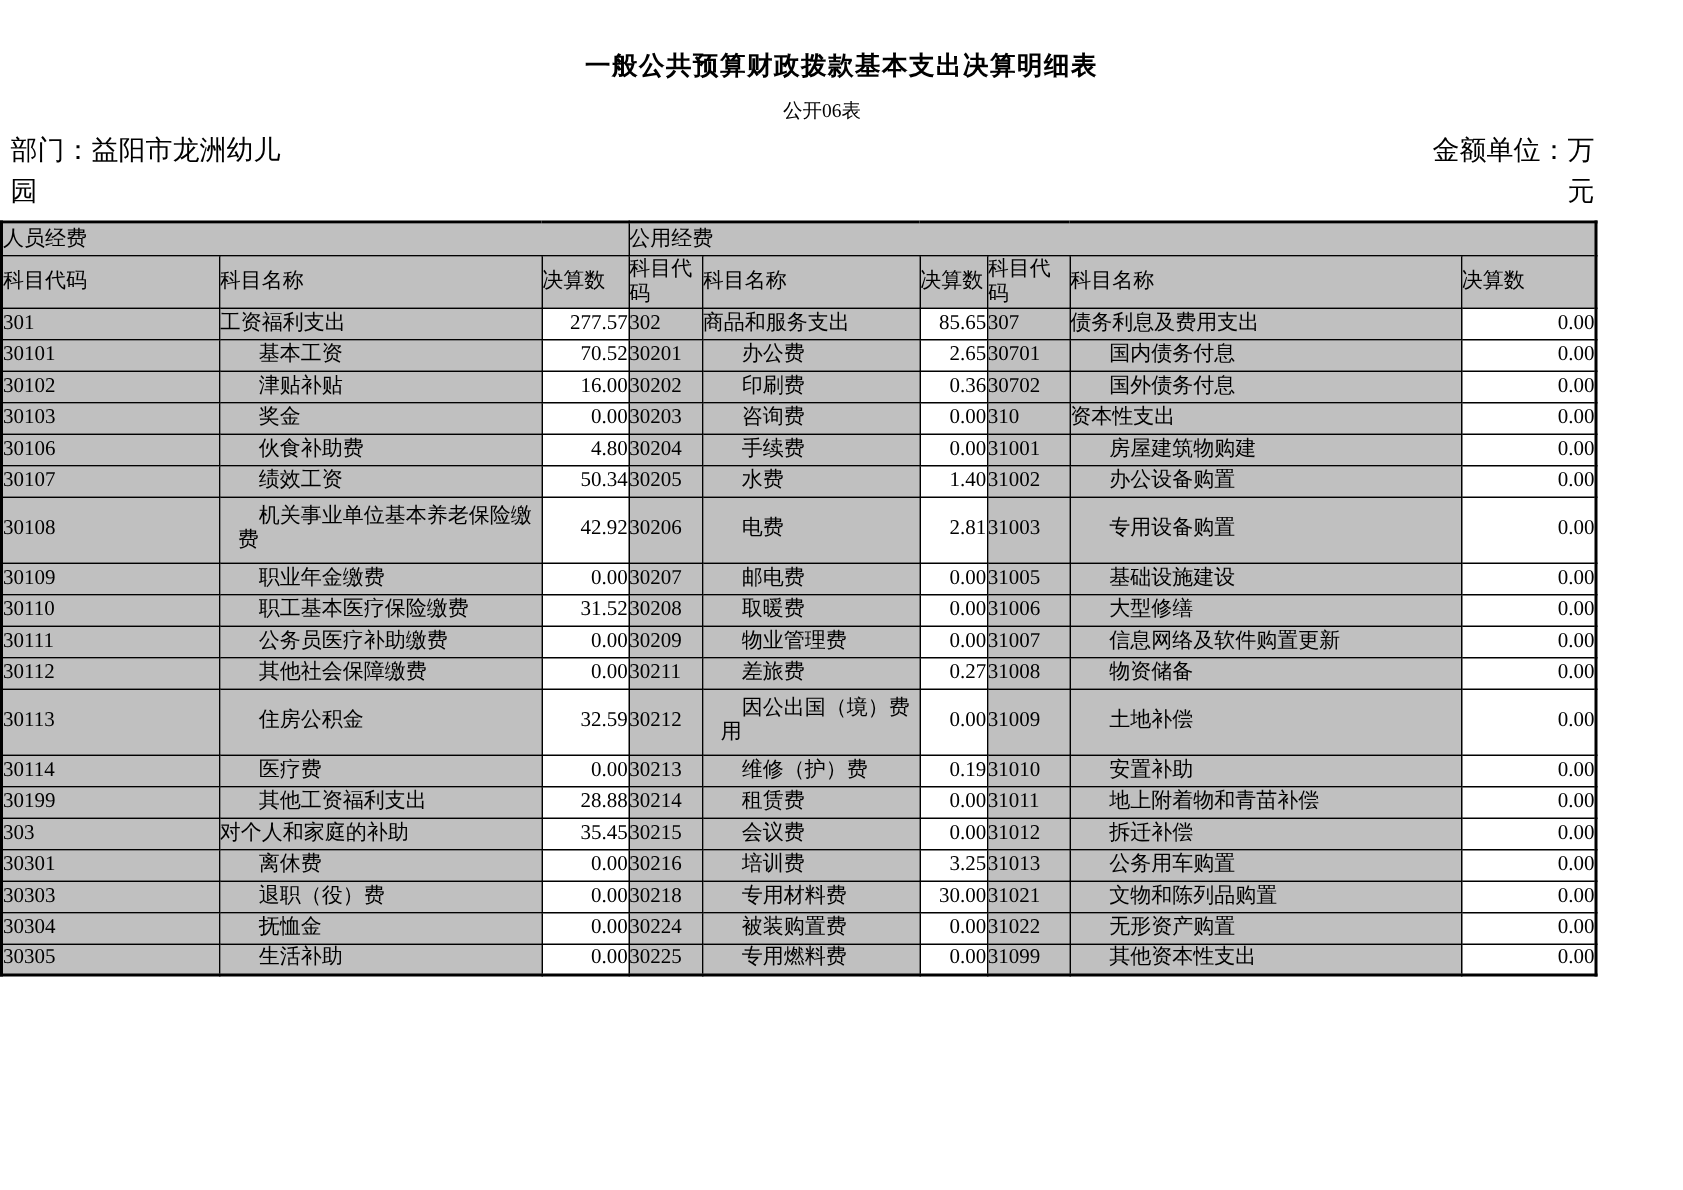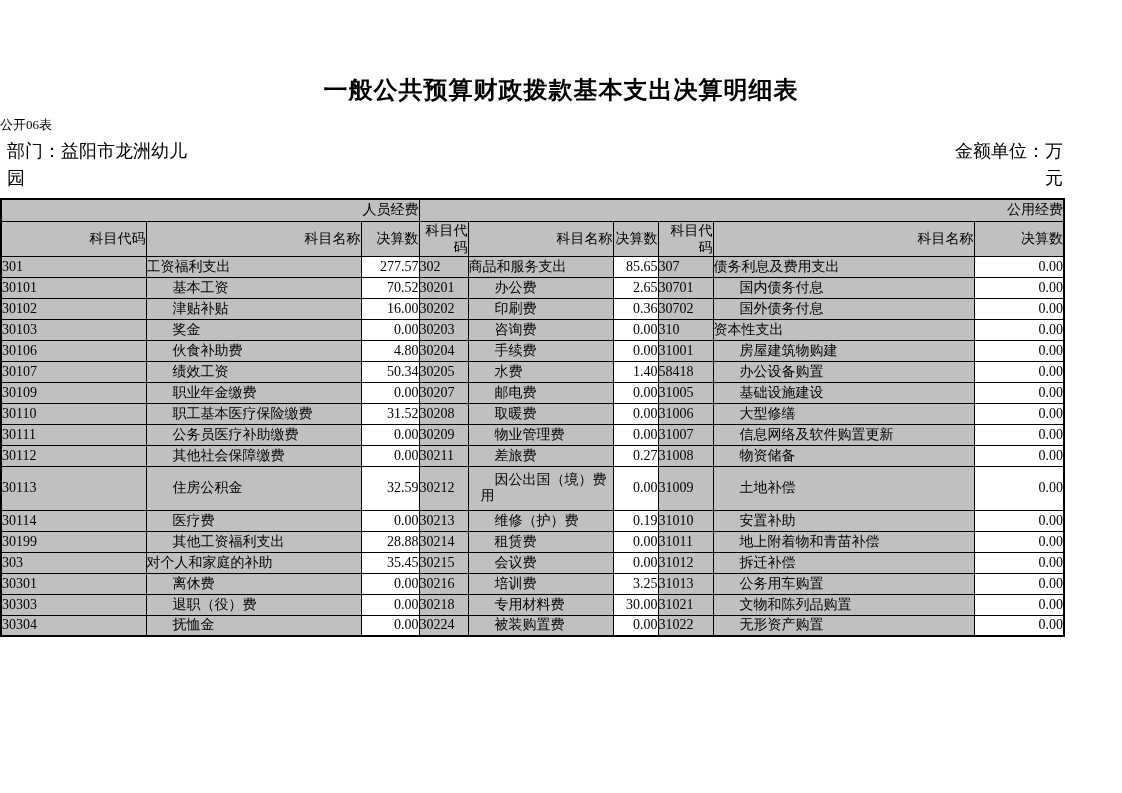--- a/index.html
+++ b/index.html
@@ -13,31 +13,32 @@
   html,body{margin:0;padding:0;background:var(--page-bg);}
   .page{
     position:relative;
     width:1122px;height:793px;
     background:var(--page-bg);
     color:var(--text);
     font-family:"Liberation Serif","DejaVu Serif",serif;
     overflow:hidden;
   }
   .doc-title{
-    padding-top:74px;
+    padding-top:32px;
     text-align:center;
-    font-size:24px;
+    font-size:17px;
     font-weight:bold;
     letter-spacing:1px;
   }
   .form-label{
     width:1063px;
     margin-top:10px;
-    text-align:left;
+    text-align:center;
     font-size:13px;
+    padding-left:33px;
   }
   .meta-row{
     width:1063px;
     margin-top:4px;
     display:flex;
     justify-content:space-between;
     font-size:18px;
     line-height:27px;
   }
   .meta-left{padding-left:7px;text-align:left;}
@@ -51,21 +52,21 @@
     font-size:14px;
   }
   table.budget th, table.budget td{
     border:1px solid var(--border);
     padding:0;
     overflow:hidden;
   }
   th{
     background:var(--cell-fill);
     font-weight:normal;
-    text-align:right;
+    text-align:left;
     vertical-align:middle;
   }
   tr.group-row th{height:22px;}
   tr.colhead-row th{height:35px;line-height:17px;}
   tbody td{height:21px;vertical-align:middle;line-height:16px;}
   tbody tr.tall td{height:44px;}
   td.code{
     background:var(--cell-fill);
     text-align:left;
     padding-left:6px;
@@ -188,22 +189,33 @@
           <td class="name child">房屋建筑物购建</td>
           <td class="val">0.00</td>
         </tr>
         <tr>
           <td class="code">30107</td>
           <td class="name child">绩效工资</td>
           <td class="val">50.34</td>
           <td class="code">30205</td>
           <td class="name child">水费</td>
           <td class="val">1.40</td>
-          <td class="code">58418</td>
+          <td class="code">31002</td>
           <td class="name child">办公设备购置</td>
+          <td class="val">0.00</td>
+        </tr>
+        <tr class="tall">
+          <td class="code">30108</td>
+          <td class="name child">机关事业单位基本养老保险缴费</td>
+          <td class="val">42.92</td>
+          <td class="code">30206</td>
+          <td class="name child">电费</td>
+          <td class="val">2.81</td>
+          <td class="code">31003</td>
+          <td class="name child">专用设备购置</td>
           <td class="val">0.00</td>
         </tr>
         <tr>
           <td class="code">30109</td>
           <td class="name child">职业年金缴费</td>
           <td class="val">0.00</td>
           <td class="code">30207</td>
           <td class="name child">邮电费</td>
           <td class="val">0.00</td>
           <td class="code">31005</td>
@@ -313,16 +325,27 @@
           <td class="code">30304</td>
           <td class="name child">抚恤金</td>
           <td class="val">0.00</td>
           <td class="code">30224</td>
           <td class="name child">被装购置费</td>
           <td class="val">0.00</td>
           <td class="code">31022</td>
           <td class="name child">无形资产购置</td>
           <td class="val">0.00</td>
         </tr>
+        <tr>
+          <td class="code">30305</td>
+          <td class="name child">生活补助</td>
+          <td class="val">0.00</td>
+          <td class="code">30225</td>
+          <td class="name child">专用燃料费</td>
+          <td class="val">0.00</td>
+          <td class="code">31099</td>
+          <td class="name child">其他资本性支出</td>
+          <td class="val">0.00</td>
+        </tr>
       </tbody>
   </table>
 
 </div>
 
 </body></html>

